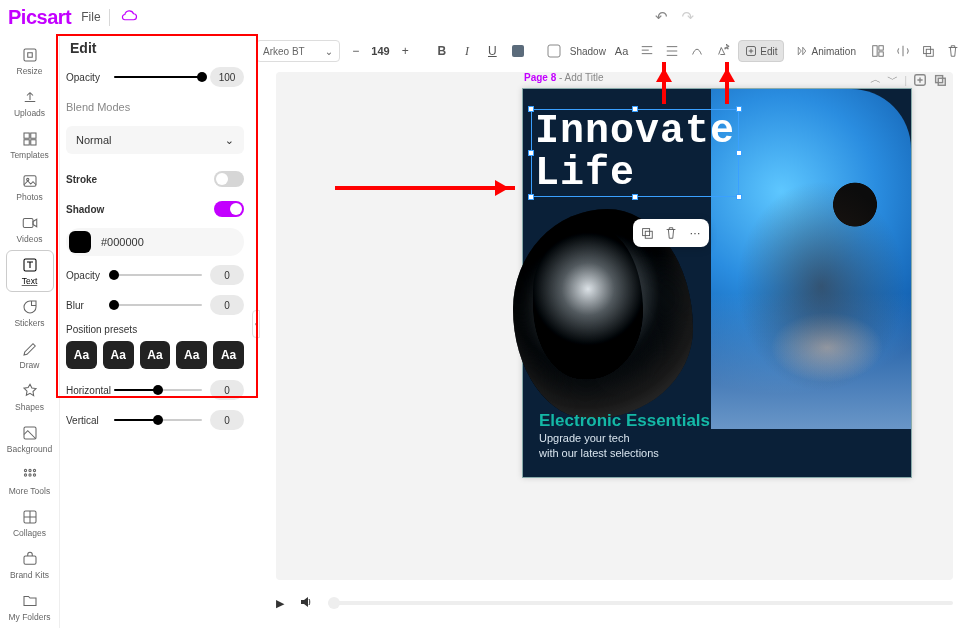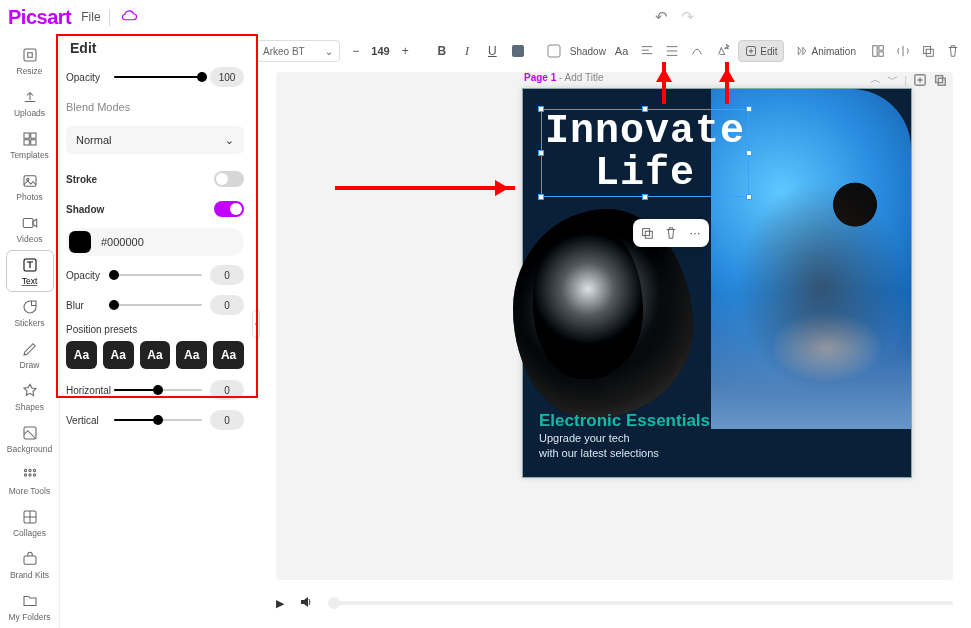--- a/index.html
+++ b/index.html
@@ -86,22 +86,22 @@
      linear-gradient(to top, rgba(200,220,240,.5) 0%, rgba(200,220,240,0) 40%);
   }
   .blob{position:absolute; left:-10px; top:120px; width:180px; height:210px;
         background:radial-gradient(circle at 40% 40%, #bfc6cb 0%, #6e767b 20%, #1d2124 45%, #000 70%);
         border-radius:55% 50% 60% 45% / 50% 60% 45% 55%;
         filter:contrast(130%) brightness(95%);
         box-shadow:inset -10px -24px 40px rgba(255,255,255,.25), inset 20px 28px 40px rgba(0,0,0,.7);}
   .blob::before{content:"";position:absolute; left:20px; top:20px; width:110px; height:150px;
         background:radial-gradient(circle at 50% 40%, #cfd4d8 0%, #60666a 25%, #15181a 55%, #000 80%);
         border-radius:60% 45% 55% 50% / 45% 60% 50% 55%;}
-  .headline{position:absolute; left:18px; top:20px; color:#fff; font-family:"Courier New",monospace; font-weight:700; font-size:40px; line-height:1.05; letter-spacing:1px;
-            border:1px solid #3aa0ff; padding:1px 3px;text-align:center;}
+  .headline{position:absolute; left:8px; top:20px; color:#fff; font-family:"Courier New",monospace; font-weight:700; font-size:40px; line-height:1.05; letter-spacing:1px;
+            border:1px solid #3aa0ff; padding:1px 3px;}
   .sel-handle{position:absolute; width:6px; height:6px; background:#fff; border:1px solid #3aa0ff;}
   .subhead{position:absolute; left:16px; bottom:46px; color:#14b8a6; font-weight:700; font-size:17px;}
   .subcopy{position:absolute; left:16px; bottom:16px; color:#d8e4ee; font-size:11px; line-height:1.35;}
   .ctx{position:absolute; left:110px; top:130px; display:flex; gap:4px; background:#fff; border-radius:8px; box-shadow:0 2px 8px rgba(0,0,0,.15); padding:4px;}
   .ctx div{width:20px;height:20px;display:flex;align-items:center;justify-content:center;color:#444;}
   
   .playbar{position:absolute; left:276px; right:18px; bottom:12px; height:26px; display:flex; align-items:center; gap:14px;}
   .playbar .line{flex:1; height:4px; background:#eee; border-radius:2px; position:relative;}
   .playbar .line::before{content:"";position:absolute;left:0;top:-4px;width:12px;height:12px;background:#eee;border-radius:50%;}
   
@@ -399,21 +399,21 @@
       </svg>
     </div>
   <div class="ttbtn">
       <svg width="14" height="14" viewBox="0 0 16 16" stroke="#666" fill="none">
         <path d="M3 4h10M6 4V2h4v2M5 4l1 10h4l1-10"></path>
       </svg>
     </div>
 </div>
 
 <div class="canvas-area">
-  <div class="page-info"><b>Page 1</b><span> - Add Title</span></div>
+  <div class="page-info"><b>Page 8</b><span> - Add Title</span></div>
   <div class="page-ctrl">
     <span>︿</span>
     <span>﹀</span>
     <span style="color:#ccc">|</span>
     <svg viewBox="0 0 16 16">
         <rect x="2" y="2" width="12" height="12" rx="2"></rect>
         <path d="M8 5v6M5 8h6"></path>
       </svg>
     <svg viewBox="0 0 16 16">
         <rect x="3" y="3" width="8" height="8"></rect>

